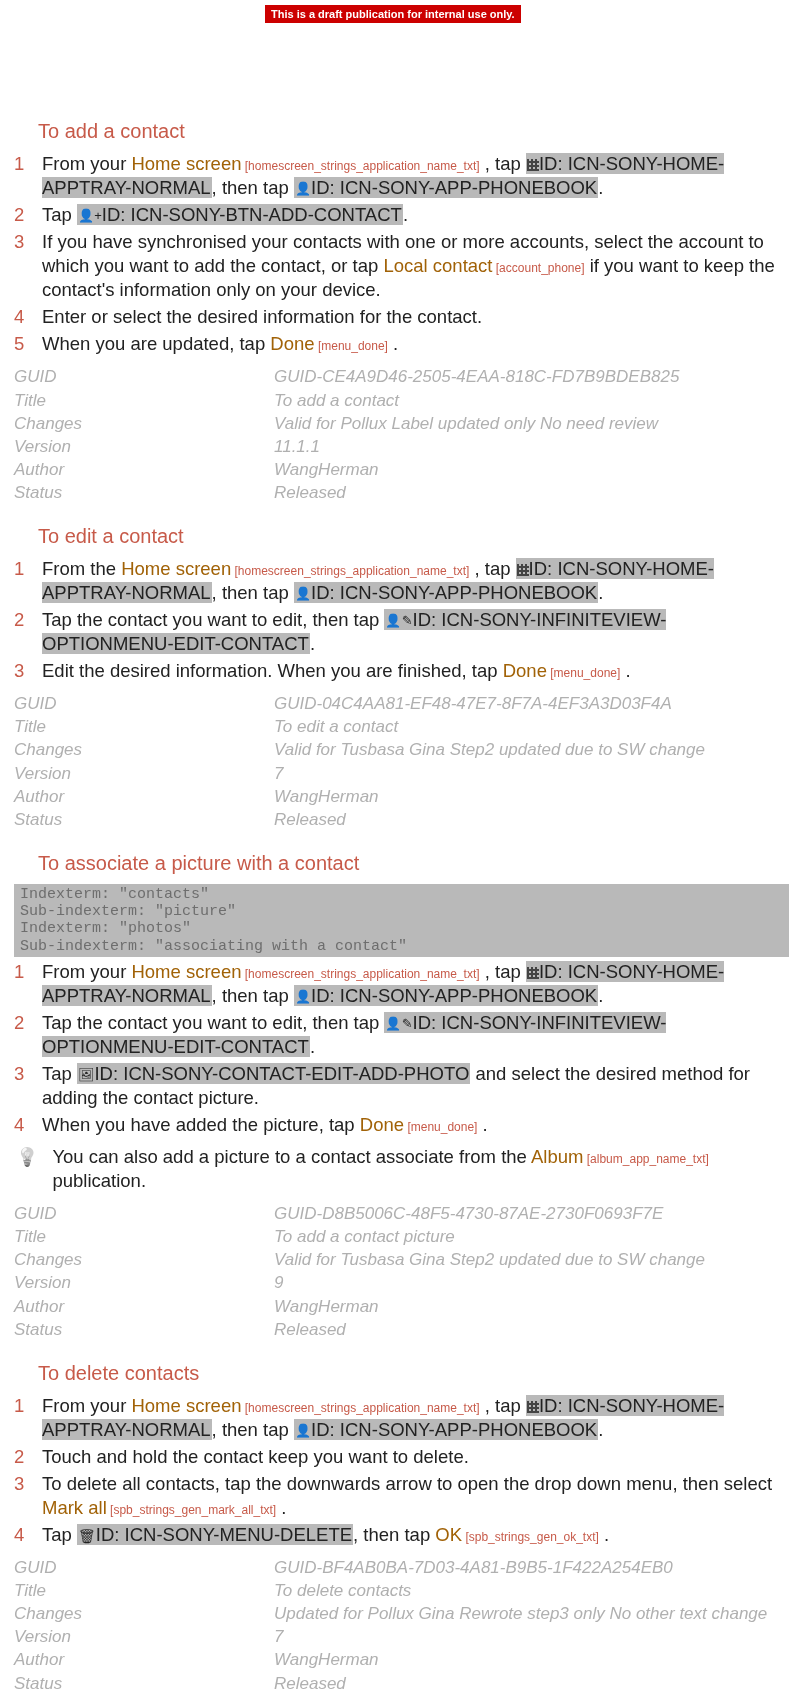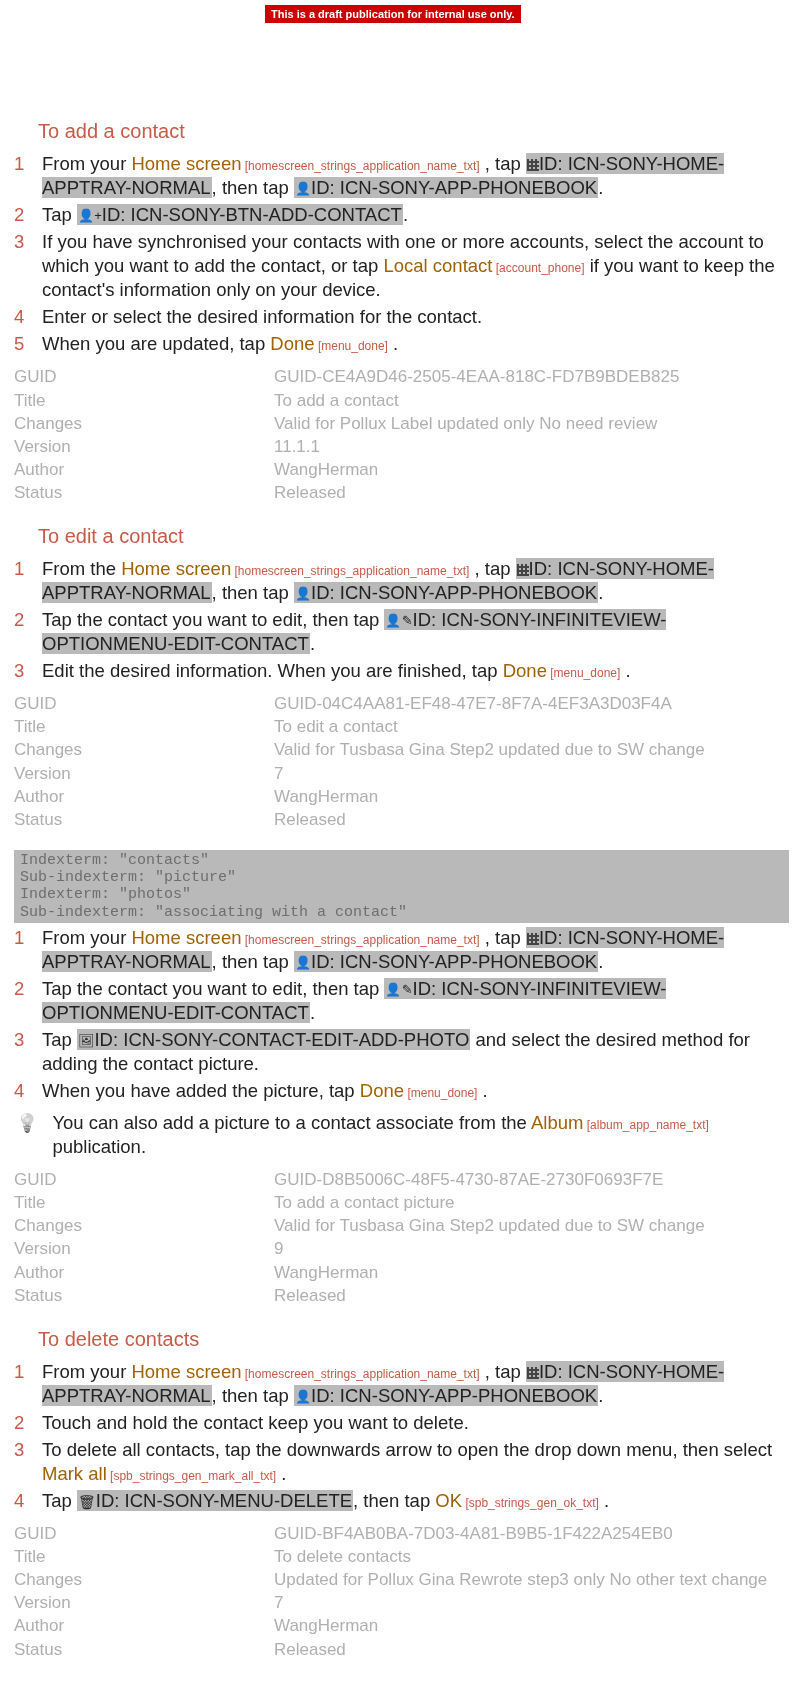--- a/index.html
+++ b/index.html
@@ -6,21 +6,21 @@
     body{font-family:Arial,Helvetica,sans-serif;font-size:18.5px;color:#222;background:#fff;width:803px;margin:0 auto;padding:0 10px;line-height:1.3}
     .banner{background:#c00;color:#fff;font-weight:bold;font-size:11px;text-align:right;padding:2px 6px;display:inline-block;margin-left:255px}
     .content{padding:90px 4px 0}
     .sec-head{color:#c75a49;font-size:20px;margin:4px 0 8px 24px}
     ol.steps{list-style:none;counter-reset:s;margin-left:0}
     ol.steps li{counter-increment:s;position:relative;padding-left:28px;margin-bottom:3px;font-size:18.5px}
     ol.steps li::before{content:counter(s);position:absolute;left:0;top:0;color:#c75a49;font-weight:normal;font-size:18.5px}
     .hl{background:#b9b9b9;padding:0 1px}
     .tag{color:#c75a49;font-size:12px}
     .strong{color:#a16207}
-    .meta{display:table;width:100%;margin:10px 0 18px;color:#b0b0b0;font-size:17px}
+    .meta{display:table;width:100%;margin:10px 0 18px;font-style:italic;color:#b0b0b0;font-size:17px}
     .meta>div{display:table-row}
     .meta>div>span{display:table-cell;padding:0 0 1px}
     .meta>div>span:first-child{width:260px}
     .idxblk{background:#b9b9b9;font-family:"Courier New",monospace;font-size:15px;color:#6e6e6e;padding:2px 6px;margin-bottom:3px;white-space:pre;line-height:1.15}
     .tip{display:flex;align-items:flex-start;margin:8px 0 8px 2px}
     .tip-ico{font-size:18px;margin-right:14px;margin-top:1px;filter:grayscale(1)}
     .grid-ico{display:inline-block;width:12px;height:12px;vertical-align:middle}
     .grid-ico::before{content:"";display:block;width:12px;height:12px;background:repeating-linear-gradient(90deg,#444 0 2px,transparent 2px 4px),repeating-linear-gradient(0deg,#444 0 2px,transparent 2px 4px)}
     .ppl-ico{font-size:13px;vertical-align:middle}
     .add-ico{font-size:13px;vertical-align:middle}
@@ -111,20 +111,21 @@
     <div>
         <span>Author</span>
         <span>WangHerman</span>
       </div>
     <div>
         <span>Status</span>
         <span>Released</span>
       </div>
   </div>
 
+  <div class="sec-head">To associate a picture with a contact</div>
   <div class="idxblk">Indexterm: "contacts"
 Sub-indexterm: "picture"
 Indexterm: "photos"
 Sub-indexterm: "associating with a contact"</div>
   <ol class="steps">
     <li>
       <span>From your </span><span class="strong">Home screen</span><span class="tag"> [homescreen_strings_application_name_txt]</span><span> , tap </span><span class="hl"><span class="grid-ico"></span><span>ID: ICN-SONY-HOME-APPTRAY-NORMAL</span></span><span>, then tap </span><span class="hl"><span class="ppl-ico">👤</span><span>ID: ICN-SONY-APP-PHONEBOOK</span></span><span>.</span>
     </li>
     <li>
       <span>Tap the contact you want to edit, then tap </span><span class="hl"><span class="edit-ico">👤✎</span><span>ID: ICN-SONY-INFINITEVIEW-OPTIONMENU-EDIT-CONTACT</span></span><span>.</span>

